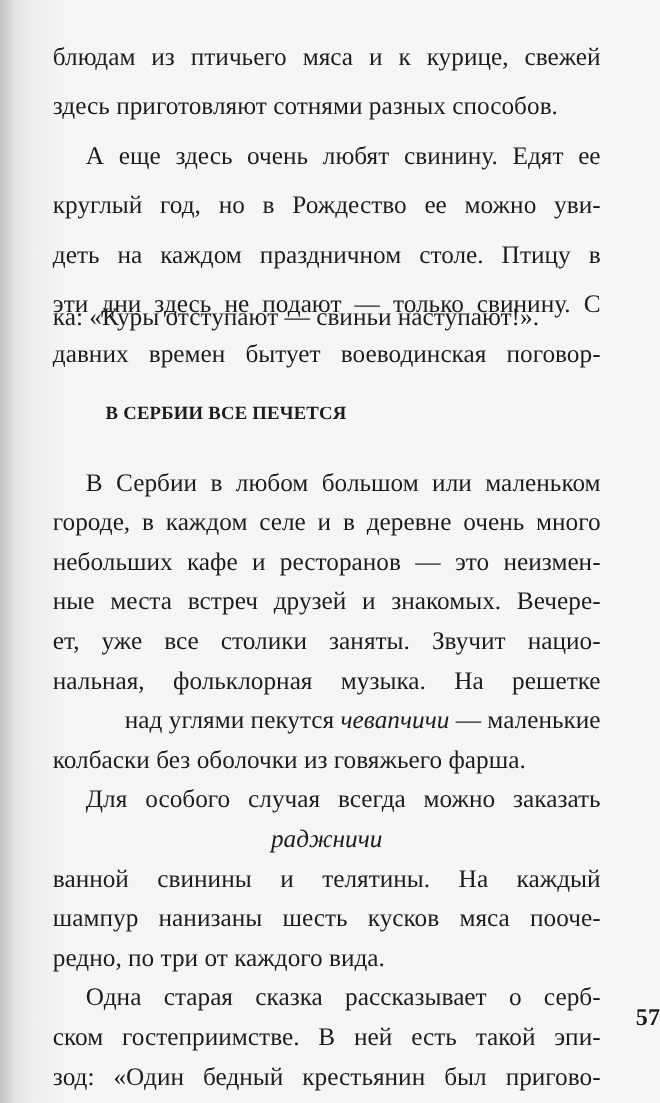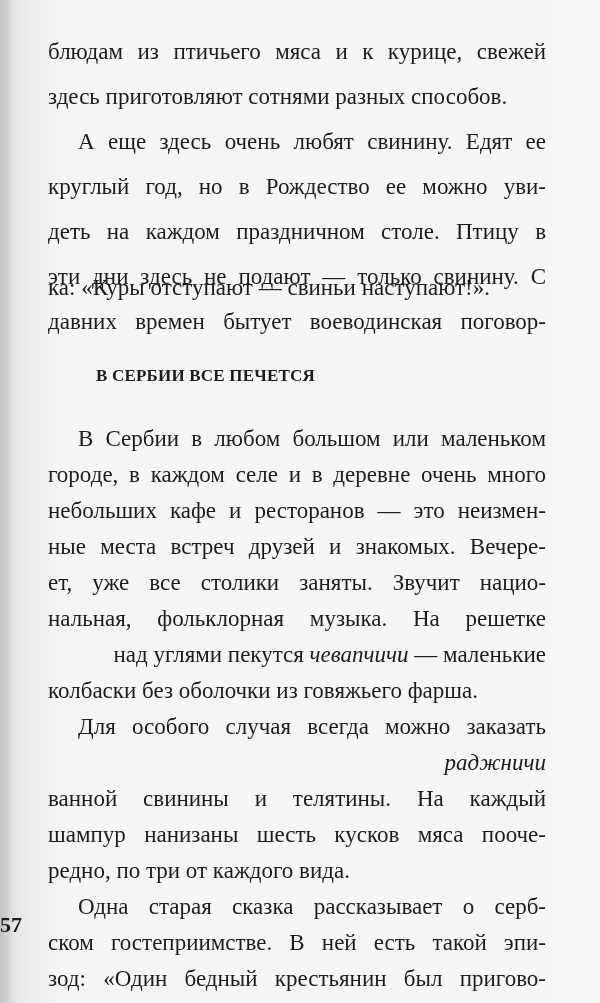--- a/index.html
+++ b/index.html
@@ -29,21 +29,21 @@
   }
   .line.last { text-align-last: left; }
   .line.indent { left: 30px; width: 468px; font-family: Liberation Serif, serif; }
   .heading {
     position: absolute; left: 96px; top: 358px;
     font-weight: bold; font-size: 17px; line-height: 36px;
     letter-spacing: 0.2px; white-space: nowrap;
   }
   .pagenum {
     position: absolute; left: 0; width: 600px; top: 910px;
-    text-align: left; font-weight: bold; font-size: 22px; line-height: 30px;
+    text-align: right; font-weight: bold; font-size: 22px; line-height: 30px;
   }
   i { font-style: italic; }
 </style>
 </head>
 <body>
 
 <div class="page">
   <div class="edge"></div>
 
   <div class="col">
@@ -75,21 +75,21 @@
   <div class="line" style="top:637px;text-align-last:auto;display:flex;justify-content:flex-end">
     <span style="display:flex;gap:0">
       <span style="white-space:pre">над углями пекутся </span>
       <i>чевапчичи</i>
     </span>
     <span style="white-space:pre"> — маленькие</span>
   </div>
   <div class="line last" style="top:673px">колбаски без оболочки из говяжьего фарша.</div>
 
   <div class="line indent" style="top:709px">Для особого случая всегда можно заказать</div>
-  <div class="line" style="top:745px;display:flex;justify-content:flex-end">
+  <div class="line" style="top:745px;display:flex;justify-content:center">
     <i>раджничи</i>
   </div>
   <div class="line" style="top:781px">ванной свинины и телятины. На каждый</div>
   <div class="line" style="top:817px">шампур нанизаны шесть кусков мяса пооче-</div>
   <div class="line last" style="top:853px">редно, по три от каждого вида.</div>
 
   <div class="line indent" style="top:889px">Одна старая сказка рассказывает о серб-</div>
   <div class="line" style="top:925px">ском гостеприимстве. В ней есть такой эпи-</div>
   <div class="line" style="top:961px">зод: «Один бедный крестьянин был пригово-</div>
 </div>

